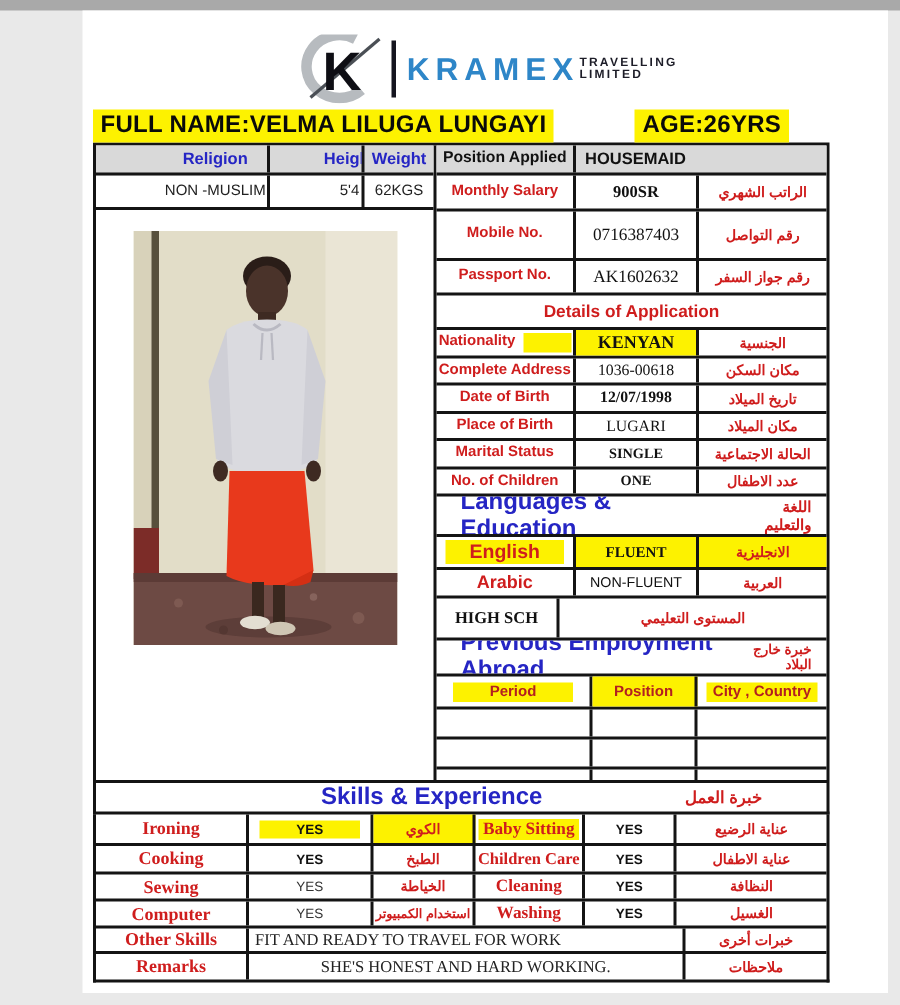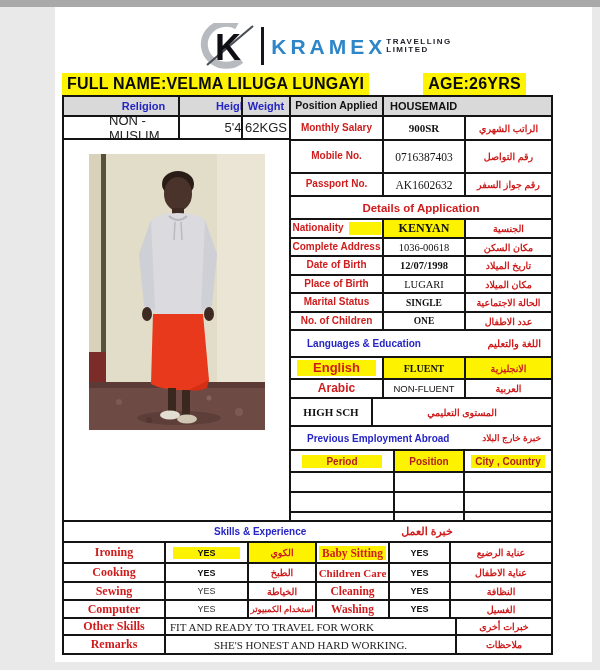--- a/index.html
+++ b/index.html
@@ -40,34 +40,34 @@
   .row{display:flex;border-bottom:2px solid var(--bd);align-items:stretch;}
   .row:last-child{border-bottom:none;}
   .cell{display:flex;align-items:center;justify-content:center;overflow:hidden;}
   .bdr{border-right:2px solid var(--bd);padding-left:45px;}
   .grayhdr{background:#d9d9d9;}
 
   .c-rel{width:116px;}
   .c-hei{width:63px;}
   .c-wei{flex:1;}
   .hdr-blue{color:var(--blue);font-weight:bold;font-size:11px;}
-  .small-val{font-size:13px;color:#222;}
+  .small-val{font-size:10px;color:#222;}
 
   .photo-cell{flex:1;display:flex;justify-content:center;align-items:flex-start;padding-top:14px;}
 
   .rl{width:93px;flex:none;border-right:2px solid var(--bd);color:var(--red);font-weight:bold;font-size:10px;text-align:center;line-height:1.05;}
   .rv{width:82px;flex:none;border-right:2px solid var(--bd);font-family:"Liberation Serif", serif;font-size:11px;color:#111;text-align:center;}
   .ra{flex:1;color:var(--red);font-weight:bold;font-size:9.5px;direction:rtl;text-align:center;}
   .black-b{color:#111;font-weight:bold;font-size:10.5px;}
   .housemaid{flex:1;justify-content:flex-start;padding-left:6px;font-weight:bold;font-size:11px;color:#111;}
   .b{font-weight:bold;}
   .sans-sm{font-family:"Liberation Sans", sans-serif;font-size:9.5px;}
   .serif-12{font-size:12px;}
   .title-red{color:var(--red);font-weight:bold;font-size:11.5px;}
-  .title-blue{color:var(--blue);font-weight:bold;font-size:10px;}
+  .title-blue{color:var(--blue);font-weight:bold;font-size:16px;}
   .split{justify-content:space-between;padding:0 10px 0 16px;}
   .ar-inline{color:var(--red);font-weight:bold;font-size:10px;direction:rtl;}
 
   .pc1{width:104px;flex:none;border-right:2px solid var(--bd);}
   .pc2{width:70px;flex:none;border-right:2px solid var(--bd);}
   .pc3{flex:1;}
   .emp-hdr-txt{color:#b32020;font-weight:bold;font-size:10px;}
 
   .hl{background:var(--hl);display:inline-block;padding:1px 8px;}
   .cell-hl{background:var(--hl);}

